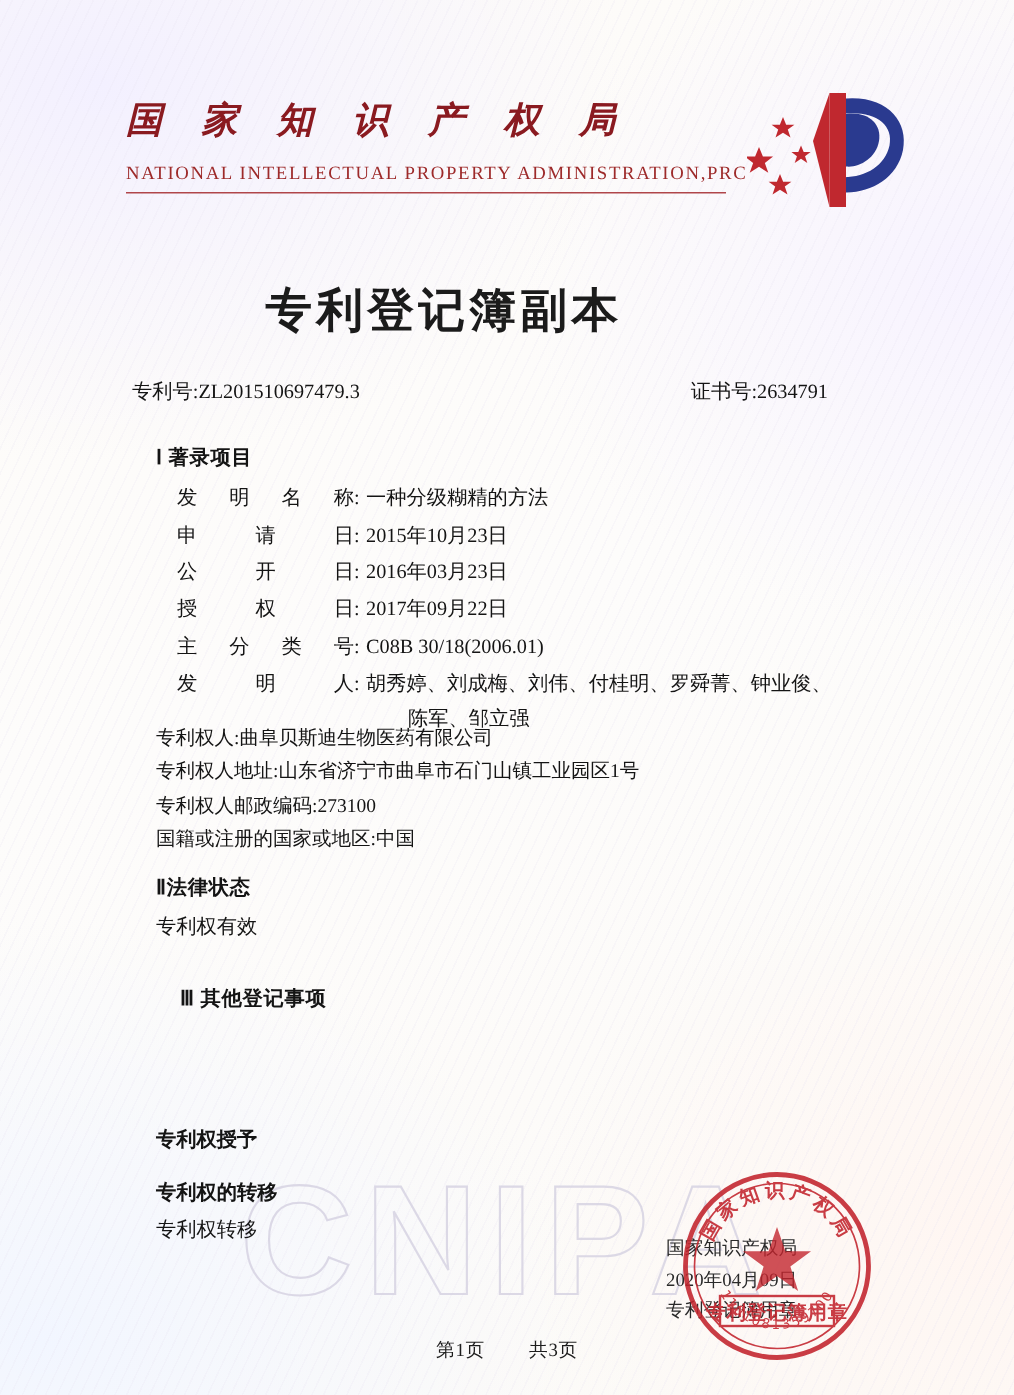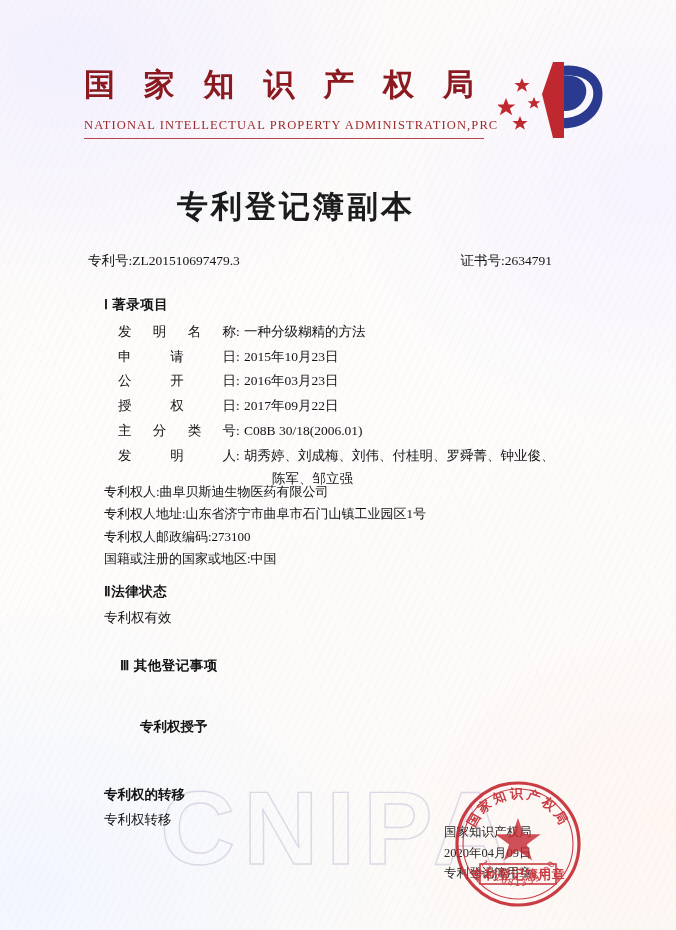--- a/index.html
+++ b/index.html
@@ -55,24 +55,25 @@
   
   .header {
     position: absolute;
     left: 84px;
     top: 64px;
     width: 508px;
   }
   .cn-title {
     font-family: "DejaVu Serif", serif;
     font-weight: bold;
-    font-size: 31px;
+    font-size: 24px;
     letter-spacing: 9px;
     color: #8a1a20;
     white-space: nowrap;
+    font-style: italic;
   }
   .en-title {
     margin-top: 12px;
     font-family: "Liberation Serif", serif;
     font-size: 12.5px;
     letter-spacing: 1.1px;
     color: #9d2a2a;
     white-space: nowrap;
   }
   .header-rule {
@@ -167,21 +168,21 @@
     font-size: 13px;
     line-height: 1.72;
     color: #141414;
   }
 
   .legal-block { top: 583px; }
   .legal-block .body { margin-top: 8px; }
 
   .other-block { top: 657px; margin-left: 16px; }
 
-  .grant-block { top: 718px; margin-left: 36px; }
+  .grant-block { top: 751px; }
   .grant-block .body { margin-top: 8px; }
 
   .transfer-block { top: 786px; }
   .transfer-block .body { margin-top: 7px; }
 
   .block-sub {
     font-weight: bold;
   }
 
   
@@ -372,14 +373,19 @@
         <textPath href="#arcTop" startOffset="50%" text-anchor="middle">国家知识产权局</textPath>
       </text>
       <text font-family="DejaVu Sans, sans-serif" font-size="9" fill="#c2232c" letter-spacing="1.5">
         <textPath href="#arcBottom" startOffset="50%" text-anchor="middle">1101081359700</textPath>
       </text>
       <rect x="28" y="86" width="76" height="20" fill="none" stroke="#c2232c" stroke-width="1.6"></rect>
       <text x="66" y="101" font-family="DejaVu Serif, serif" font-size="13" font-weight="bold" fill="#c2232c" text-anchor="middle" letter-spacing="0.5">专利登记簿用章</text>
     </svg>
   </div>
 
+  <div class="footer">
+    <span>第1页</span>
+    <span class="gap"></span>
+    <span>共3页</span>
+  </div>
 
 </div>
 
 </body></html>

